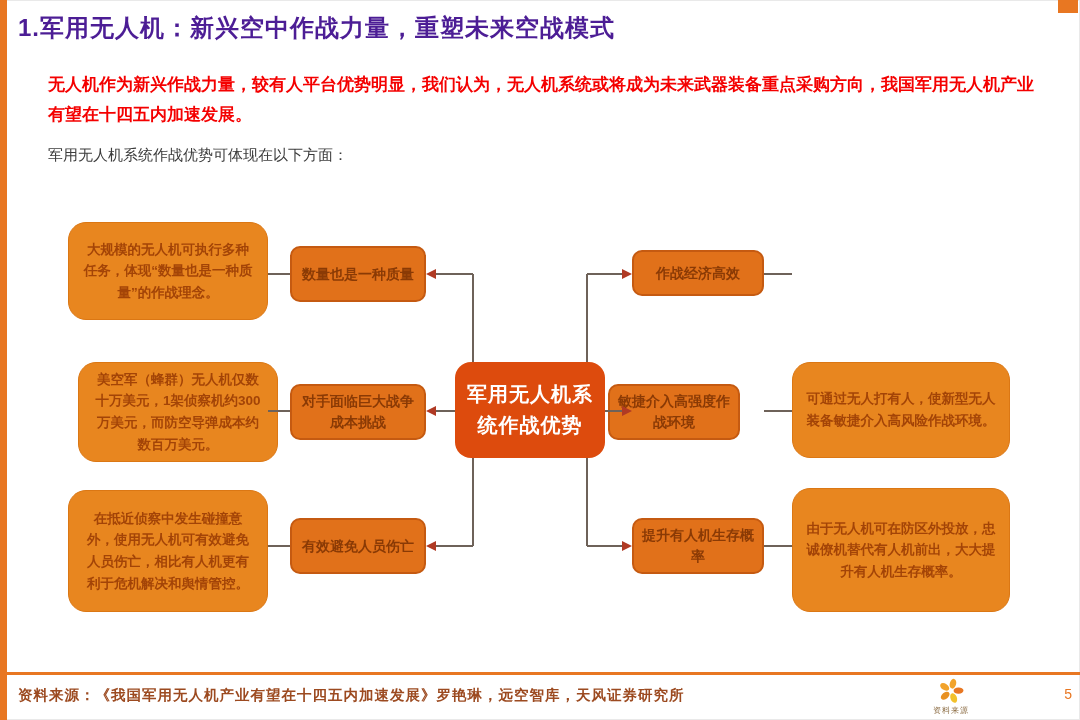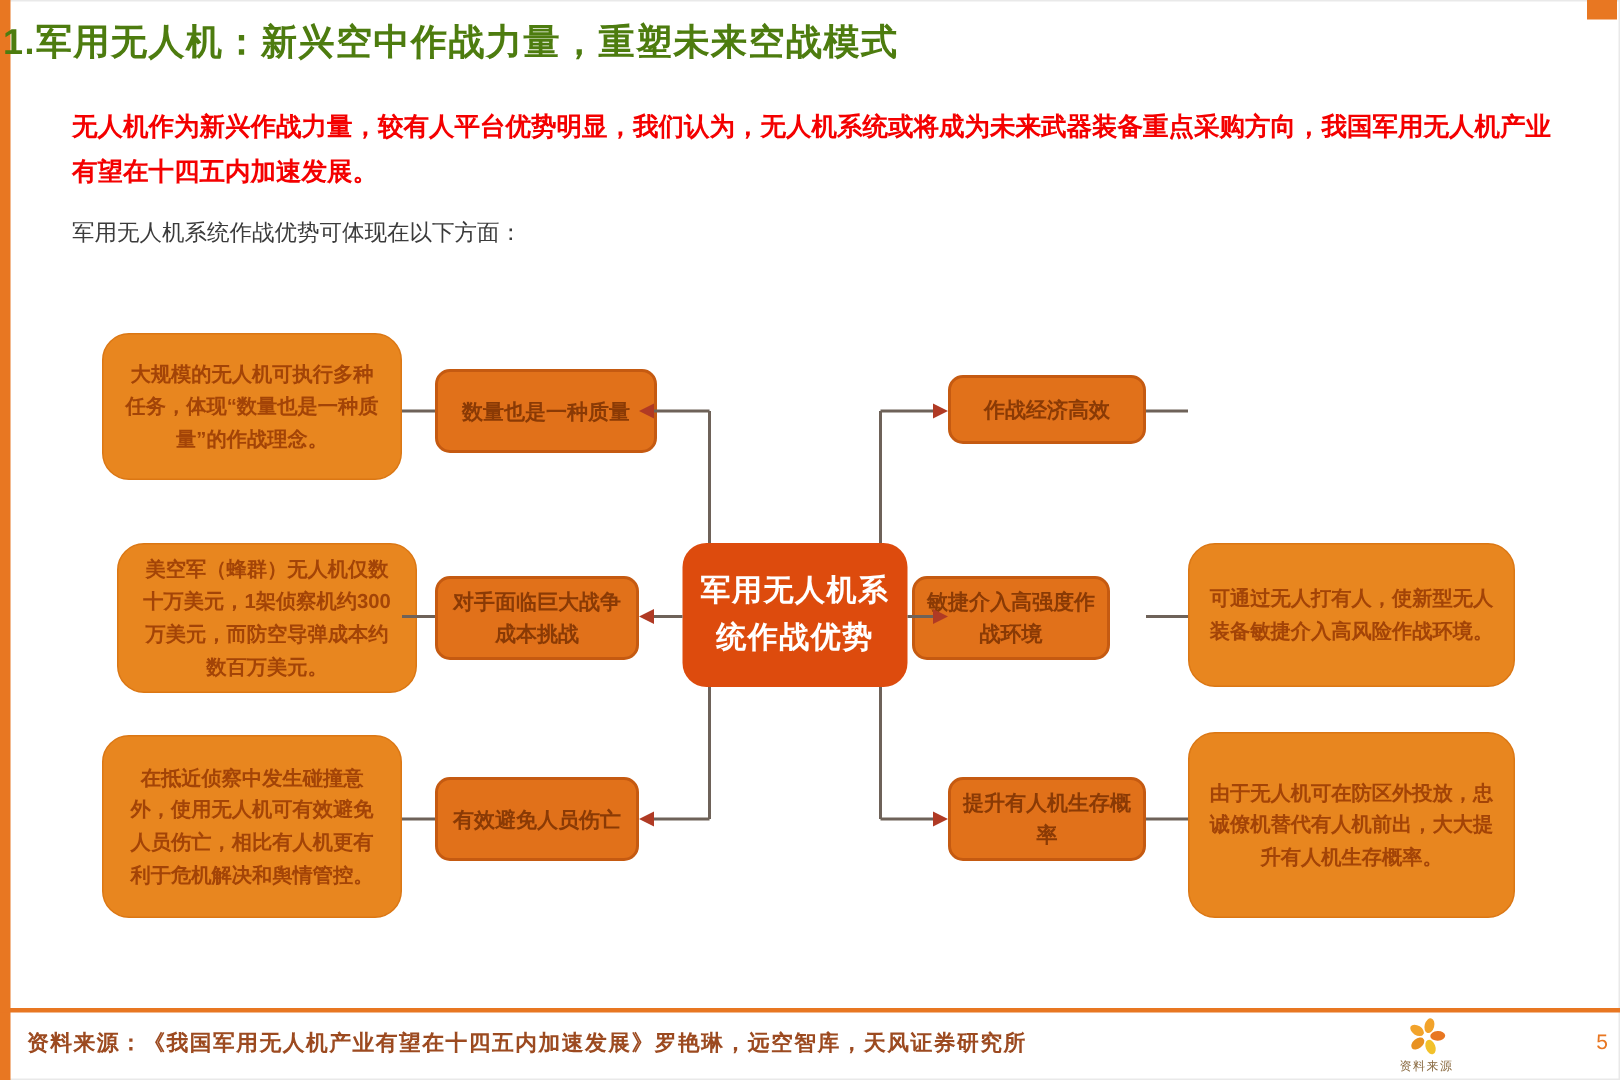--- a/index.html
+++ b/index.html
@@ -4,22 +4,22 @@
 <style>
   html,body{margin:0;padding:0;background:#ffffff;}
   .slide{
     position:relative;width:1080px;height:720px;background:#ffffff;overflow:hidden;
     font-family:"Liberation Sans","DejaVu Sans",sans-serif;
     box-shadow:inset 0 0 0 1px #e9e9e9;
   }
   .left-stripe{position:absolute;left:0;top:0;width:7px;height:720px;background:#E87722;}
   .corner-square{position:absolute;right:2px;top:0;width:20px;height:13px;background:#E87722;}
   .title{
-    position:absolute;left:2px;top:12px;width:1000px;margin:0;
-    font-size:24px;font-weight:bold;color:#4d7c0f;letter-spacing:1px;
+    position:absolute;left:18px;top:12px;width:1000px;margin:0;
+    font-size:24px;font-weight:bold;color:#4c1d95;letter-spacing:1px;
   }
   .highlight{
     position:absolute;left:48px;top:70px;width:995px;margin:0;
     font-size:17px;font-weight:bold;color:#F40000;line-height:1.75;
   }
   .intro{
     position:absolute;left:48px;top:146px;width:900px;margin:0;
     font-size:15px;color:#3b3b3b;
   }
   .box{position:absolute;box-sizing:border-box;display:flex;align-items:center;justify-content:center;text-align:center;}
@@ -65,21 +65,21 @@
   <div class="corner-square"></div>
 
   <h1 class="title">1.军用无人机：新兴空中作战力量，重塑未来空战模式</h1>
   <p class="highlight">无人机作为新兴作战力量，较有人平台优势明显，我们认为，无人机系统或将成为未来武器装备重点采购方向，我国军用无人机产业有望在十四五内加速发展。</p>
   <p class="intro">军用无人机系统作战优势可体现在以下方面：</p>
 
   <div class="box big-box" style="left:68px;top:222px;width:200px;height:98px;">大规模的无人机可执行多种任务，体现“数量也是一种质量”的作战理念。</div>
   <div class="box big-box" style="left:68px;top:362px;width:200px;height:100px;margin-left:10px;">美空军（蜂群）无人机仅数十万美元，1架侦察机约300万美元，而防空导弹成本约数百万美元。</div>
   <div class="box big-box" style="left:68px;top:490px;width:200px;height:122px;padding-left:12px;">在抵近侦察中发生碰撞意外，使用无人机可有效避免人员伤亡，相比有人机更有利于危机解决和舆情管控。</div>
 
-  <div class="box small-box" style="left:290px;top:246px;width:148px;height:56px;">数量也是一种质量</div>
+  <div class="box small-box" style="left:290px;top:246px;width:136px;height:56px;">数量也是一种质量</div>
   <div class="box small-box" style="left:290px;top:384px;width:136px;height:56px;">对手面临巨大战争成本挑战</div>
   <div class="box small-box" style="left:290px;top:518px;width:136px;height:56px;">有效避免人员伤亡</div>
 
   <div class="box center-box" style="left:455px;top:362px;width:150px;height:96px;">军用无人机系统作战优势</div>
 
   <div class="box small-box" style="left:632px;top:250px;width:132px;height:46px;">作战经济高效</div>
   <div class="box small-box" style="left:608px;top:384px;width:132px;height:56px;">敏捷介入高强度作战环境</div>
   <div class="box small-box" style="left:632px;top:518px;width:132px;height:56px;">提升有人机生存概率</div>
 
   <div class="box big-box" style="left:792px;top:362px;width:218px;height:96px;">可通过无人打有人，使新型无人装备敏捷介入高风险作战环境。</div>

